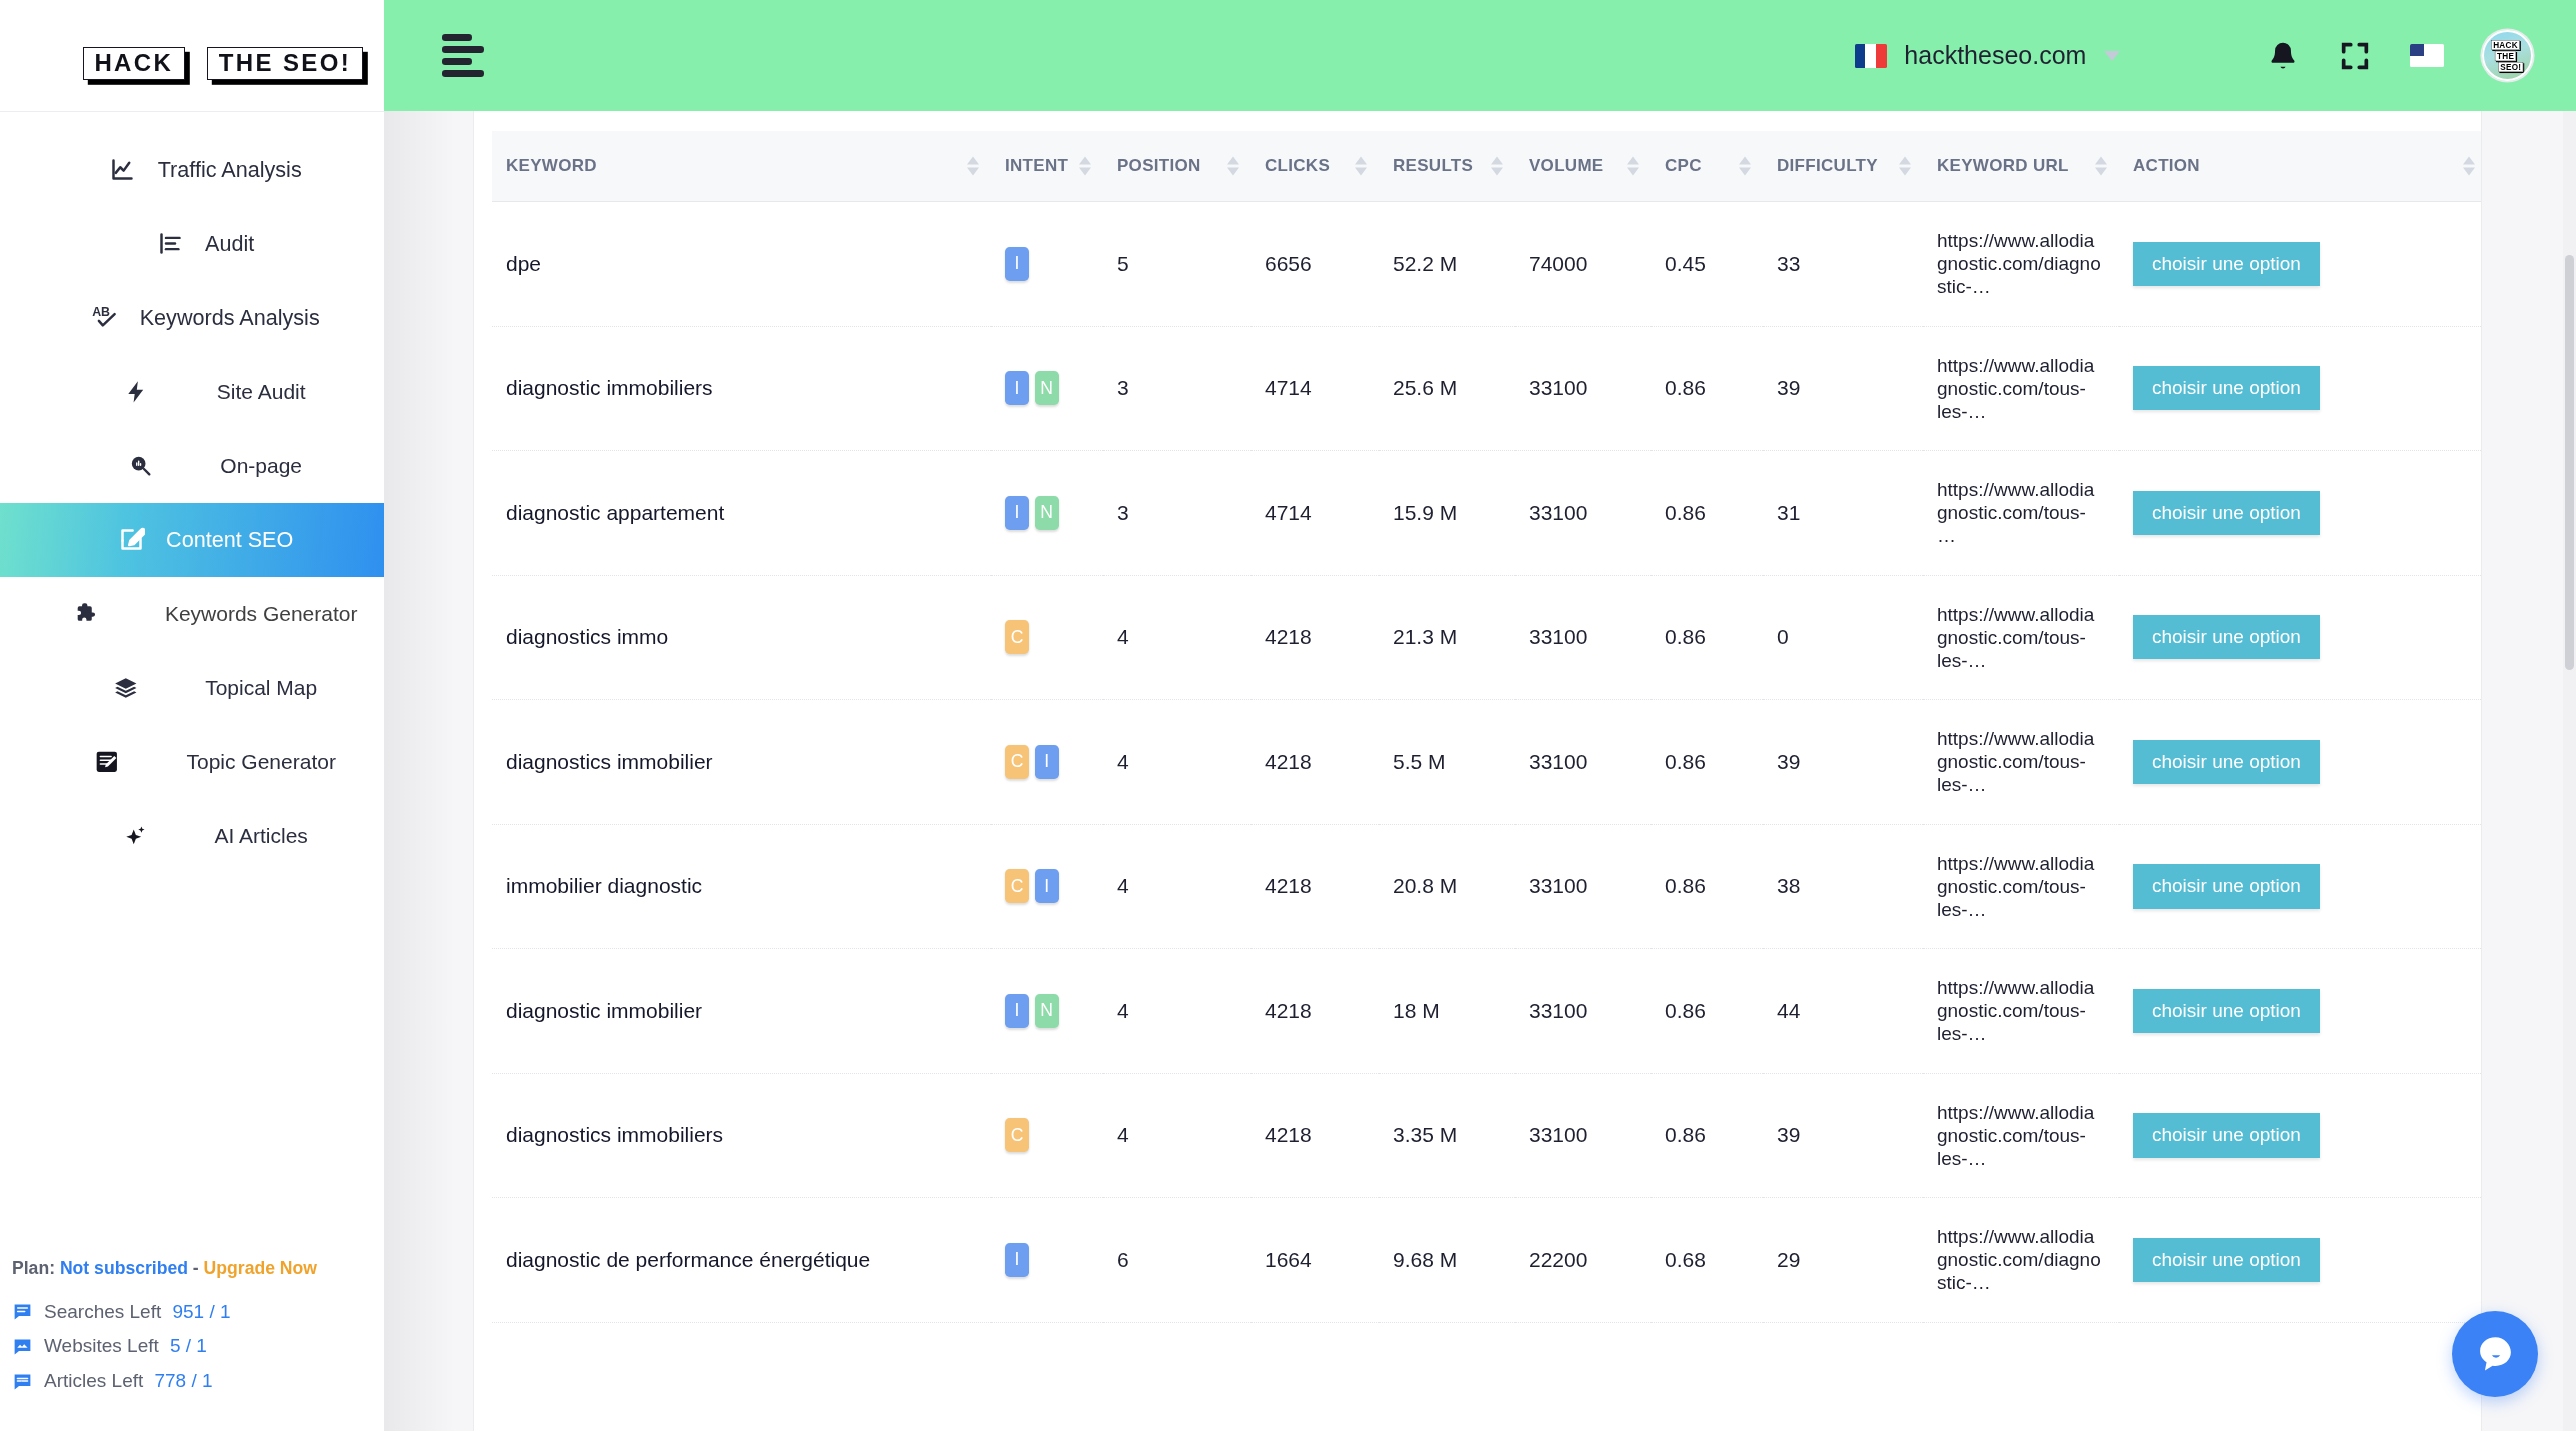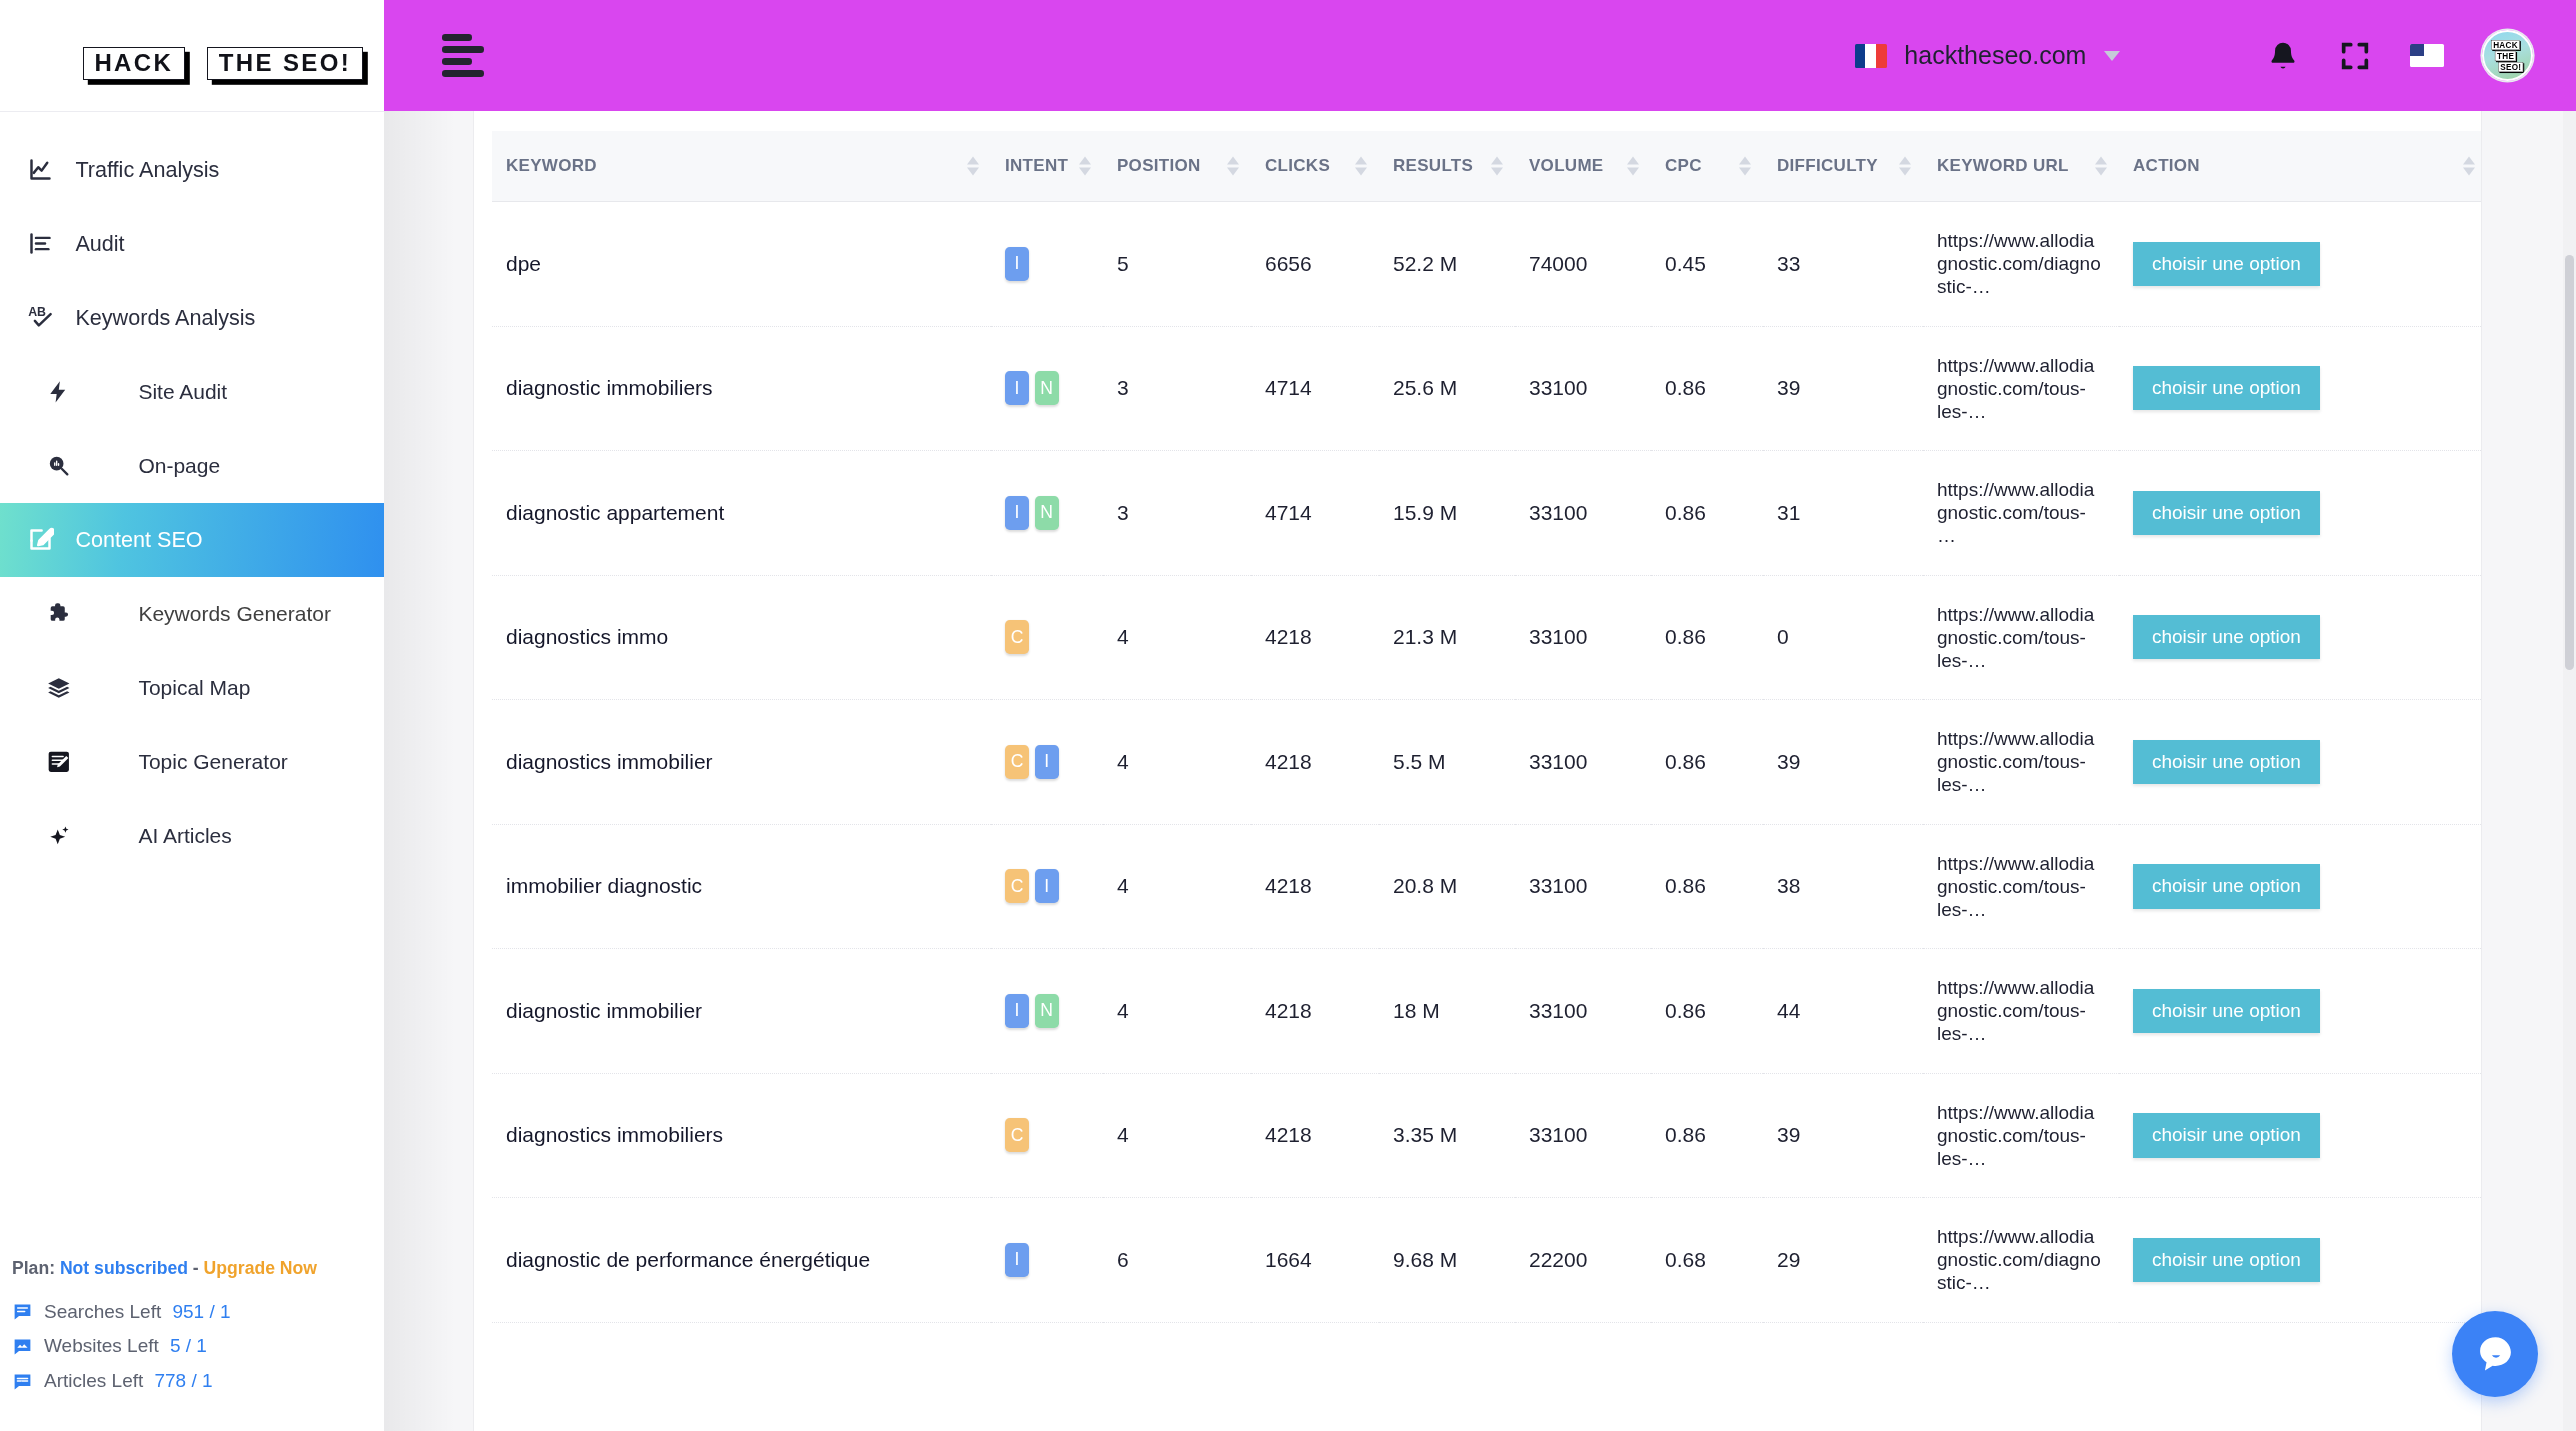--- a/index.html
+++ b/index.html
@@ -45,20 +45,21 @@
 
   .nav { padding-top: 21px; }
   .nav-item {
     display: flex; align-items: center;
     height: 74px;
     padding-left: 27px;
     color: #2b2e3e;
     font-size: 21.6px;
     cursor: pointer;
     position: relative;
+    justify-content: center;
   }
   .nav-item .ic { width: 42px; display:flex; align-items:center; justify-content:flex-start; }
   .nav-item .lbl { margin-left: 6.4px; }
   .nav-item.sub { padding-left: 46px; font-size: 21px; gap: 44px; }
   .nav-item.active {
     background: linear-gradient(95deg,#6fe0cd 0%, #4fc4e0 32%, #2f90ef 100%);
     color: #ffffff;
   }
   .nav-item.sub.link { color: #404040; }
 
@@ -75,21 +76,21 @@
     font-size: 19px; color: #5d6270; margin-bottom: 12.8px;
   }
   .quota .qic { width: 32px; display: flex; align-items: center; }
   .quota .qlabel { margin-right: 11.2px; }
   .quota .qval { color: #2f7ff0; }
 
   
   .topbar {
     position: absolute; left: 384px; top: 0;
     width: 2192px; height: 111px;
-    background: #d946ef;
+    background: #86efac;
     display: flex; align-items: center;
     z-index: 4;
   }
   .hamburger { margin-left: 58px; cursor: pointer; display:flex; flex-direction:column; gap:5.6px; }
   .hamburger span { display:block; height:6.4px; border-radius:3.2px; background:#23242f; }
   .hamburger span:nth-child(1){ width:30px; }
   .hamburger span:nth-child(2){ width:42px; }
   .hamburger span:nth-child(3){ width:30px; }
   .hamburger span:nth-child(4){ width:42px; }
 

